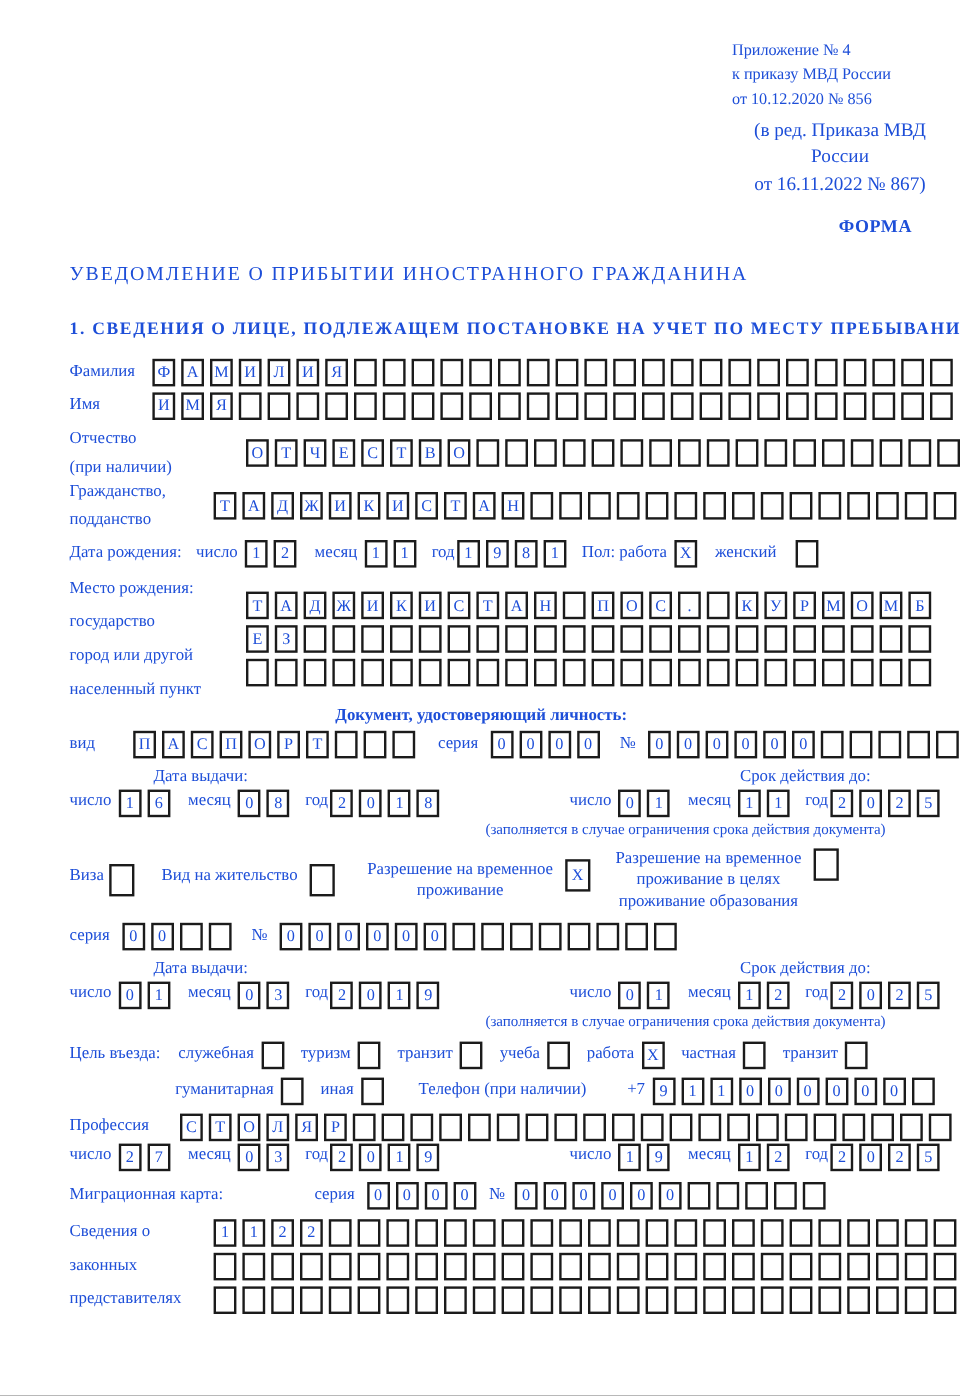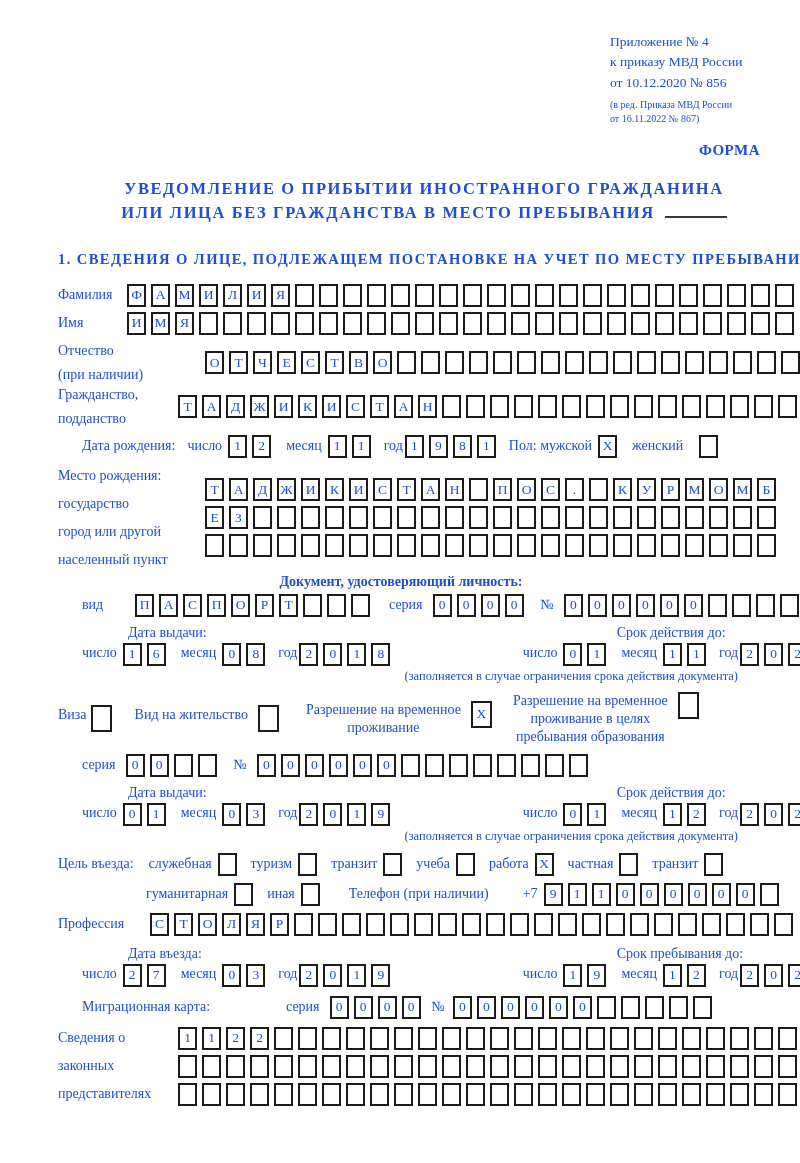--- a/index.html
+++ b/index.html
@@ -2,23 +2,23 @@
 <html><head>
 <meta charset="utf-8">
 <style>
   html,body{margin:0;padding:0;background:#888;}
   .page{
     width:800px;height:1163px;margin:0 auto;background:#ffffff;color:#1d4ed8;
     font-family:"Liberation Serif","DejaVu Serif",serif;
     box-sizing:border-box;padding:32px 10px 0 58px;overflow:hidden;position:relative;
   }
   .appendix{margin-left:552px;font-size:13.5px;line-height:1.5;}
-  .appendix .note{font-size:10px;line-height:1.4;margin-top:5px;}
+  .appendix .note{font-size:16px;line-height:1.4;margin-top:5px;text-align:center;}
   .forma{font-weight:bold;font-size:15px;text-align:right;padding-right:30px;margin-top:16px;letter-spacing:.5px;}
-  .title{ text-align:center;font-weight:bold;font-size:16.5px;line-height:24px;margin-top:18px;letter-spacing:1.6px;}
+  .title{ text-align:left;font-weight:normal;font-size:16.5px;line-height:24px;margin-top:18px;letter-spacing:1.6px;}
   .uline{display:inline-block;width:62px;border-bottom:2px solid #3a3a3a;height:13px;margin-left:10px;}
   .sec1{font-weight:bold;font-size:14.6px;margin-top:26px;letter-spacing:1.4px;white-space:nowrap;}
   .frow{display:flex;align-items:center;}
   .lbl{font-size:14px;line-height:20px;flex:0 0 auto;}
   .lblcol{font-size:14px;line-height:20px;flex:0 0 auto;}
   .w69{width:69px}.w120{width:120px}.w147{width:147px}.w47{width:47px}.w92{width:92px}.w172{width:172px}
   .boxes{display:inline-flex;flex:0 0 auto;}
   .cbox{
     box-sizing:border-box;width:19px;height:23px;border:2px solid #1b1b1b;margin-right:5px;
     display:inline-flex;align-items:center;justify-content:center;
@@ -28,21 +28,21 @@
   .stack{display:flex;flex-direction:column;}
   .stack .boxes{margin-top:5px;}
   .stack .boxes:first-child{margin-top:0;}
   .center-b{font-weight:bold;font-size:14px;text-align:center;padding-right:46px;}
   .dcols{display:flex;}
   .dcol-l{flex:0 0 49%;}
   .dcol-r{flex:1;}
   .dhead{font-size:14px;}
   .dh-l{padding-left:70px;}
   .dh-r{padding-left:130px;}
-  .datefields{display:flex;margin-left:24px;}
+  .datefields{display:flex;}
   .datefields .lbl{margin-right:6px;}
   .ml10{margin-left:10px}.ml12{margin-left:12px}.ml14{margin-left:14px}.ml26{margin-left:26px}
   .caption{font-size:12.5px;line-height:16px;}
   .cap-right{text-align:right;padding-right:52px;}
   .plain{font-size:14px;line-height:20px;}
   .pgroup{display:flex;align-items:flex-start;}
   .pgroup .ptext{font-size:14px;line-height:18px;text-align:center;}
   .pgroup .boxes{margin-left:10px;}
   .purp{display:flex;align-items:center;}
   .purp .lbl{margin-left:9px;margin-right:6px;}
@@ -60,21 +60,20 @@
     <div class="note">
       <div>(в ред. Приказа МВД России</div>
       <div>от 16.11.2022 № 867)</div>
     </div>
   </div>
 
   <div class="forma">ФОРМА</div>
 
   <div class="title">
     <div>УВЕДОМЛЕНИЕ О ПРИБЫТИИ ИНОСТРАННОГО ГРАЖДАНИНА</div>
-    <div><span>ИЛИ ЛИЦА БЕЗ ГРАЖДАНСТВА В МЕСТО ПРЕБЫВАНИЯ</span><span class="uline"></span></div>
   </div>
 
   <div class="sec1">1. СВЕДЕНИЯ О ЛИЦЕ, ПОДЛЕЖАЩЕМ ПОСТАНОВКЕ НА УЧЕТ ПО МЕСТУ ПРЕБЫВАНИЯ</div>
 
   <div class="frow" style="margin-top:16px">
     <span class="lbl w69">Фамилия</span>
     <span class="boxes">
         <span class="cbox">Ф</span>
         <span class="cbox">А</span>
         <span class="cbox">М</span>
@@ -221,21 +220,21 @@
         <span class="cbox">1</span>
         <span class="cbox">1</span>
       </span>
     <span class="lbl" style="margin-left:8px;margin-right:2px">год</span>
     <span class="boxes">
         <span class="cbox">1</span>
         <span class="cbox">9</span>
         <span class="cbox">8</span>
         <span class="cbox">1</span>
       </span>
-    <span class="lbl" style="margin-left:8px">Пол: мужской</span>
+    <span class="lbl" style="margin-left:8px">Пол: работа</span>
     <span class="boxes">
         <span class="cbox">X</span>
       </span>
     <span class="lbl ml10">женский</span>
     <span class="boxes ml10">
         <span class="cbox"></span>
       </span>
   </div>
 
   <div class="frow" style="margin-top:8px">
@@ -432,21 +431,21 @@
         <div>проживание</div>
       </div>
       <span class="boxes lg">
           <span class="cbox">X</span>
         </span>
     </div>
     <div class="pgroup" style="margin-left:16px">
       <div class="ptext">
         <div>Разрешение на временное</div>
         <div>проживание в целях</div>
-        <div>пребывания образования</div>
+        <div>проживание образования</div>
       </div>
       <span class="boxes lg">
           <span class="cbox"></span>
         </span>
     </div>
   </div>
 
   <div class="frow datefields" style="margin-top:8px">
     <span class="lbl" style="margin-right:10px">серия</span>
     <span class="boxes">
@@ -603,24 +602,20 @@
         <span class="cbox"></span>
         <span class="cbox"></span>
         <span class="cbox"></span>
         <span class="cbox"></span>
         <span class="cbox"></span>
         <span class="cbox"></span>
         <span class="cbox"></span>
       </span>
   </div>
 
-  <div class="dcols" style="margin-top:8px">
-    <div class="dcol-l dh-l"><span class="dhead">Дата въезда:</span></div>
-    <div class="dcol-r dh-r"><span class="dhead">Срок пребывания до:</span></div>
-  </div>
   <div class="dcols" style="margin-top:2px">
     <div class="dcol-l datefields">
       <span class="lbl">число</span>
       <span class="boxes">
           <span class="cbox">2</span>
           <span class="cbox">7</span>
         </span>
       <span class="lbl ml10">месяц</span>
       <span class="boxes">
           <span class="cbox">0</span>

